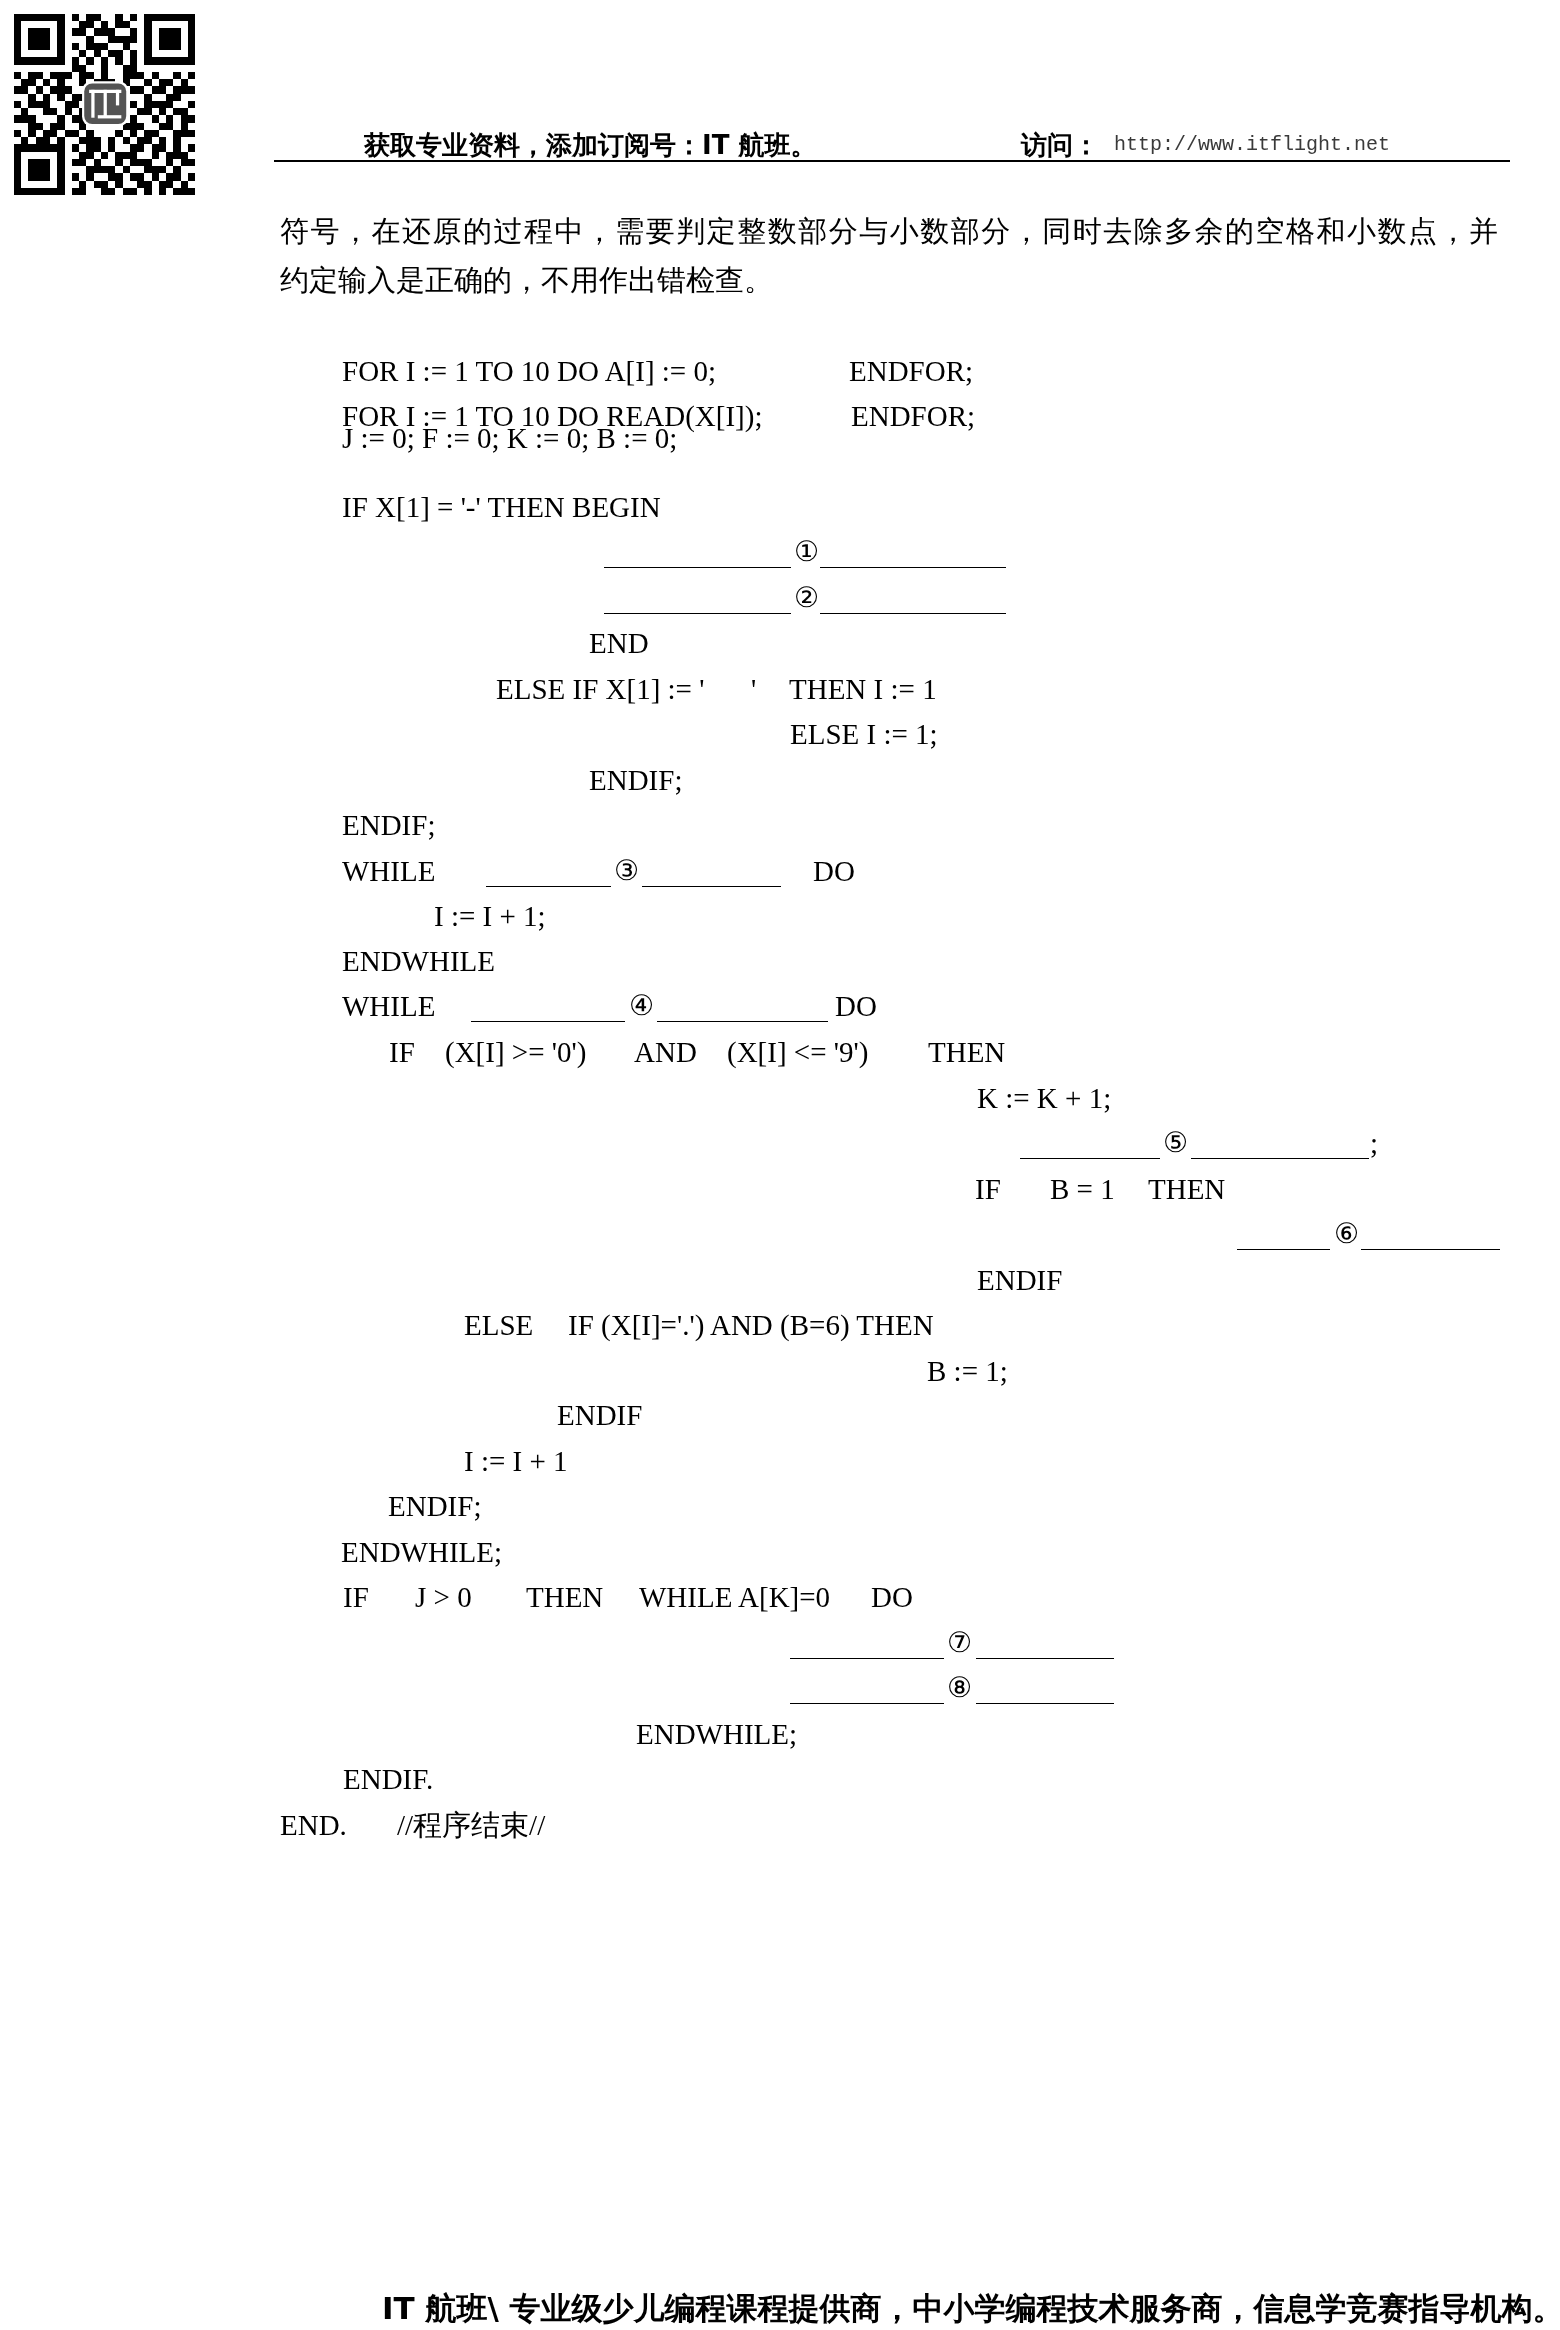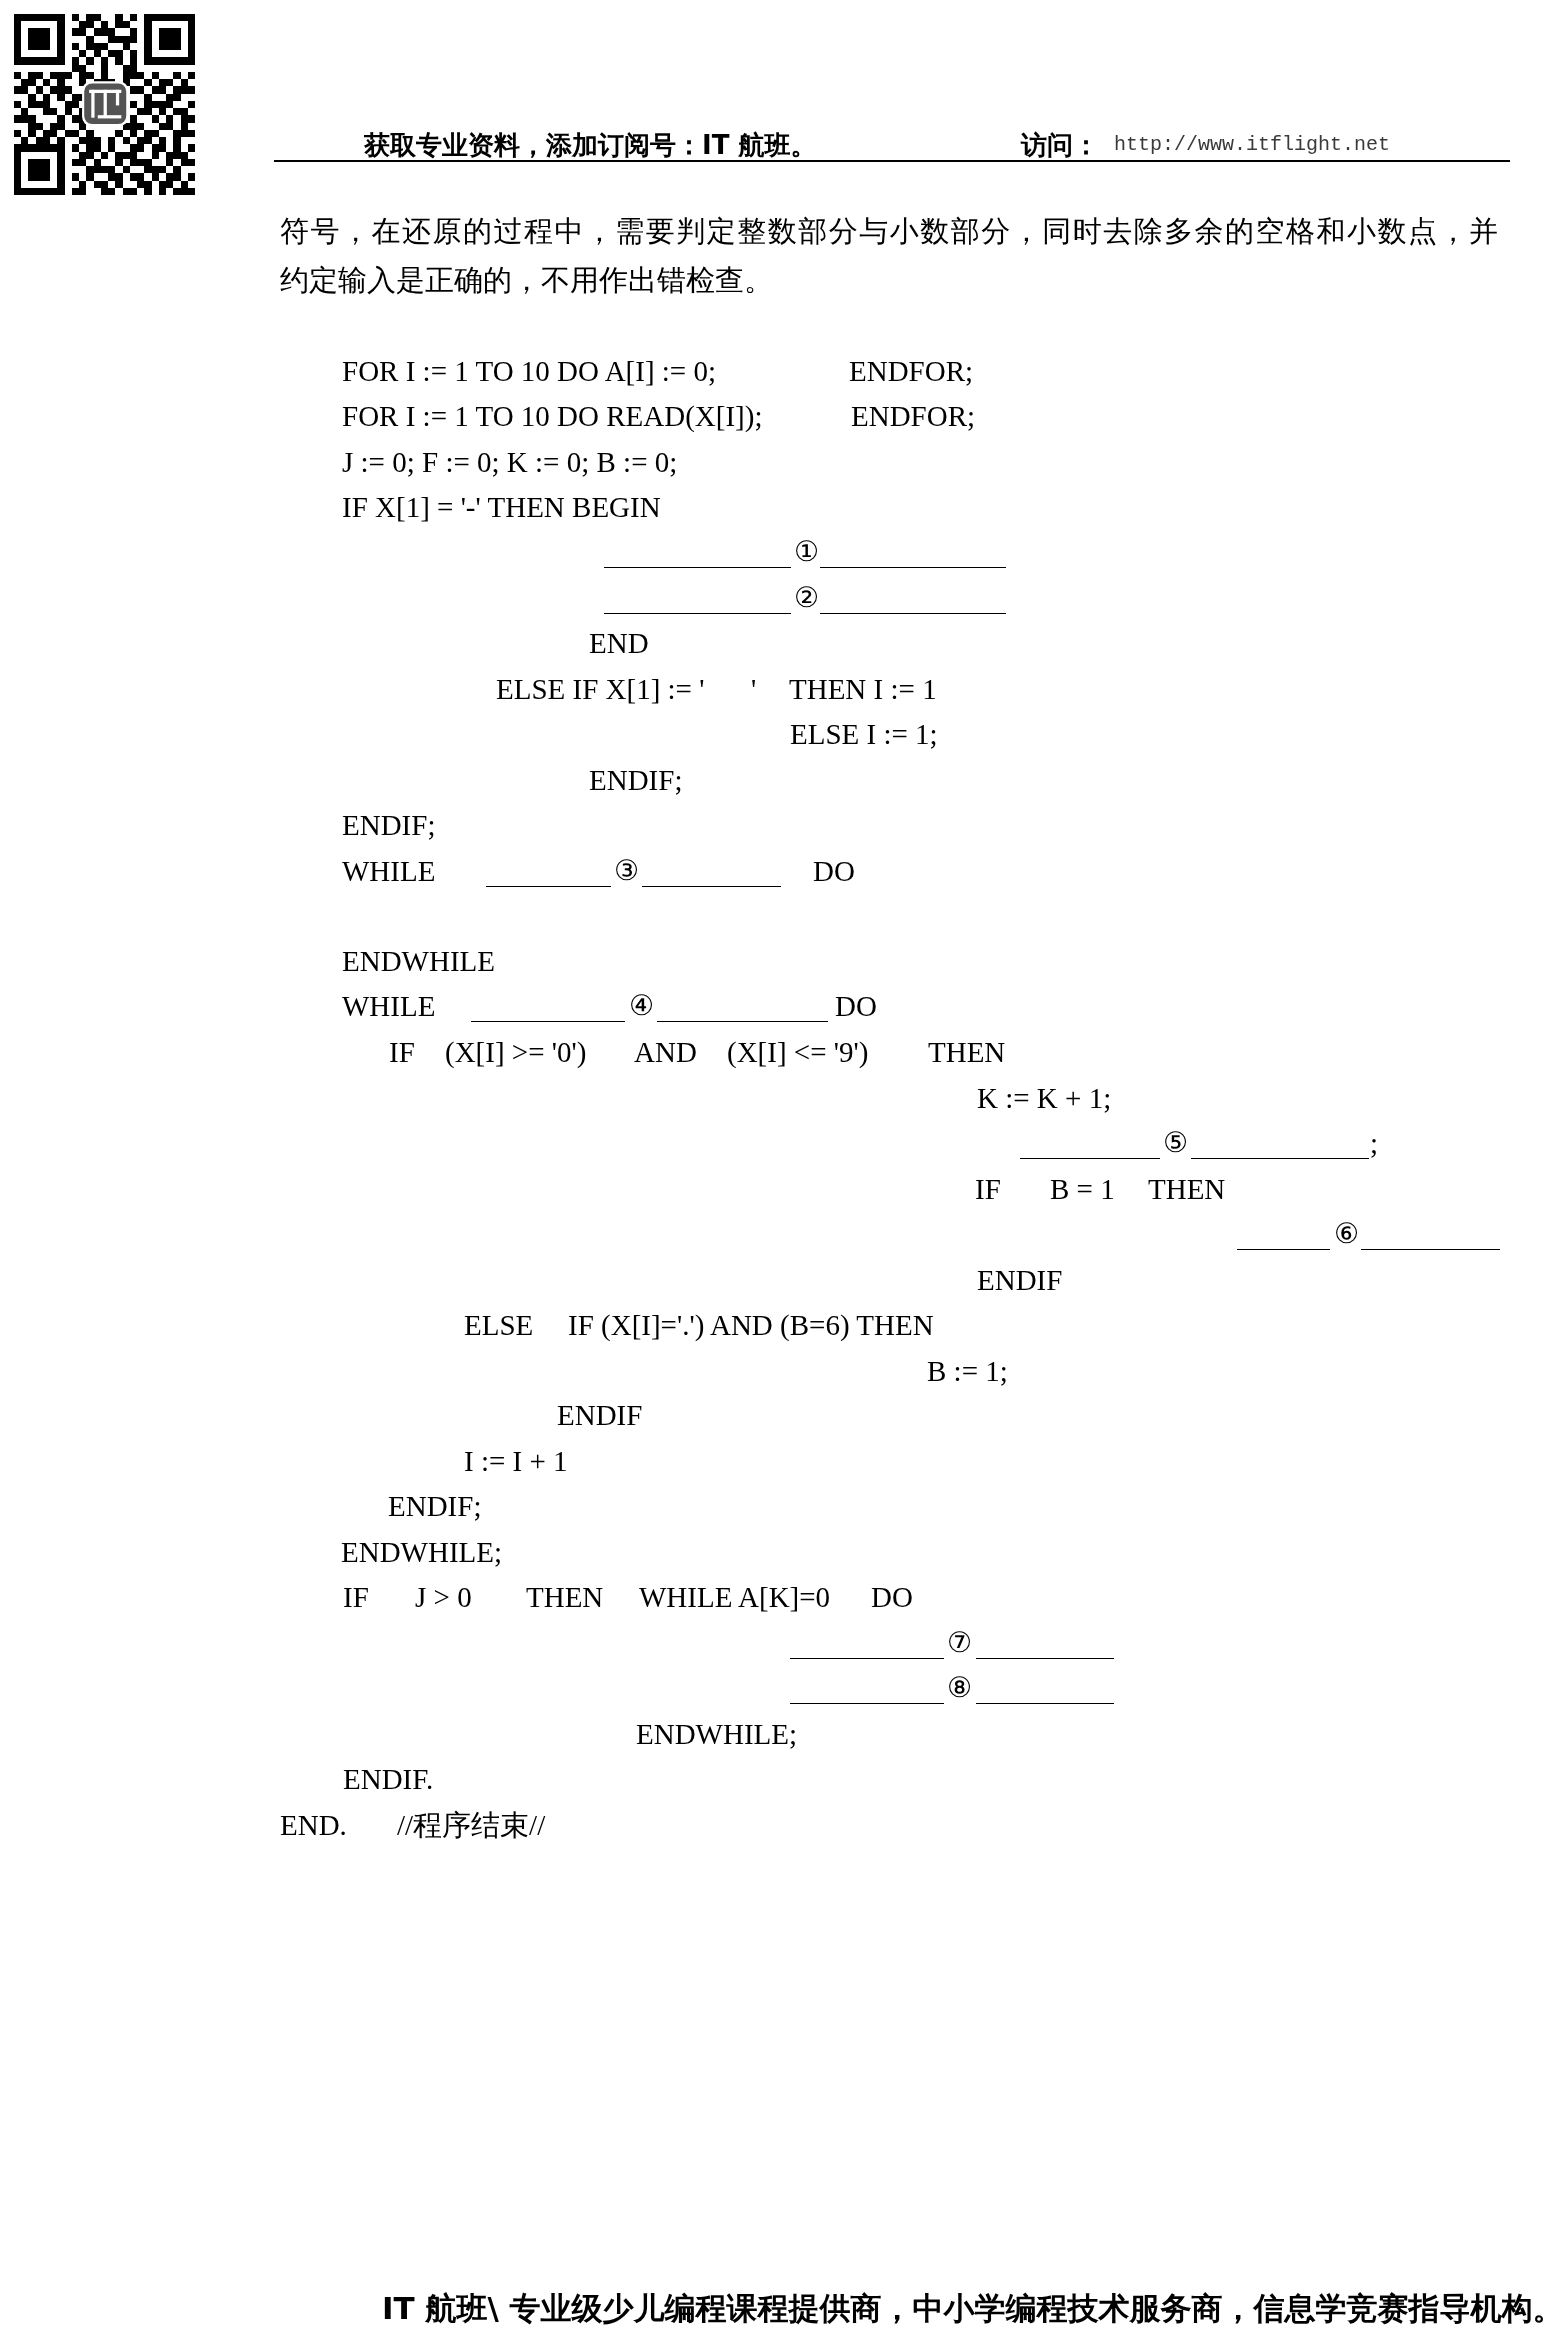--- a/index.html
+++ b/index.html
@@ -65,21 +65,21 @@
   </div>
 
   <div class="ln" style="top:348px">
     <span class="seg" style="left:342px">FOR I := 1 TO 10 DO A[I] := 0;</span>
     <span class="seg" style="left:849px">ENDFOR;</span>
   </div>
   <div class="ln" style="top:393px">
     <span class="seg" style="left:342px">FOR I := 1 TO 10 DO READ(X[I]);</span>
     <span class="seg" style="left:851px">ENDFOR;</span>
   </div>
-  <div class="ln" style="top:439px">
+  <div class="ln" style="top:415px">
     <span class="seg" style="left:342px">J := 0; F := 0; K := 0; B := 0;</span>
   </div>
   <div class="ln" style="top:484px">
     <span class="seg" style="left:342px">IF X[1] = '-' THEN BEGIN</span>
   </div>
   <div class="ln" style="top:529px">
     <span class="blank" style="left:604px;width:187px"></span>
     <span class="mark" style="left:791px">①</span>
     <span class="blank" style="left:820px;width:186px"></span>
   </div>
@@ -105,20 +105,23 @@
   <div class="ln" style="top:802px">
     <span class="seg" style="left:342px">ENDIF;</span>
   </div>
   <div class="ln" style="top:848px">
     <span class="seg" style="left:342px">WHILE</span>
     <span class="blank" style="left:486px;width:125px"></span>
     <span class="mark" style="left:611px">③</span>
     <span class="blank" style="left:642px;width:139px"></span>
     <span class="seg" style="left:813px">DO</span>
   </div>
+  <div class="ln" style="top:893px">
+    <span class="seg" style="left:434px">I := I + 1;</span>
+  </div>
   <div class="ln" style="top:938px">
     <span class="seg" style="left:342px">ENDWHILE</span>
   </div>
   <div class="ln" style="top:983px">
     <span class="seg" style="left:342px">WHILE</span>
     <span class="blank" style="left:471px;width:154px"></span>
     <span class="mark" style="left:626px">④</span>
     <span class="blank" style="left:657px;width:171px"></span>
     <span class="seg" style="left:835px">DO</span>
   </div>

